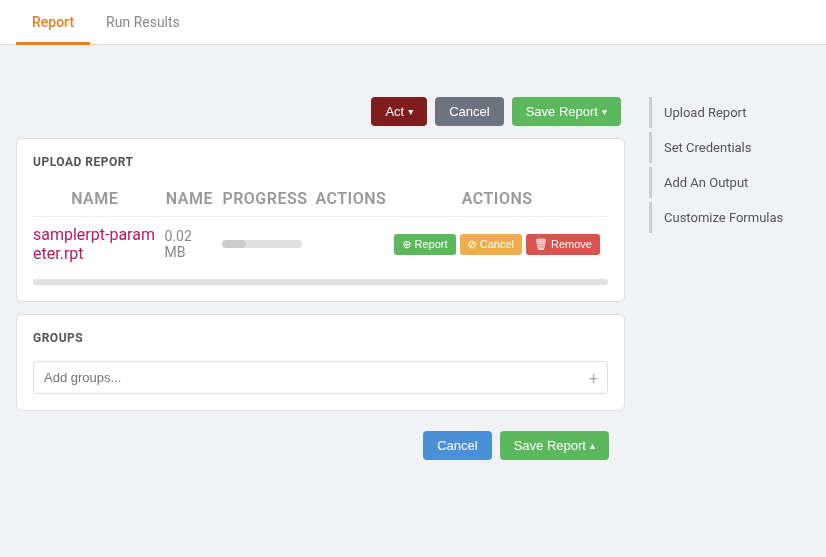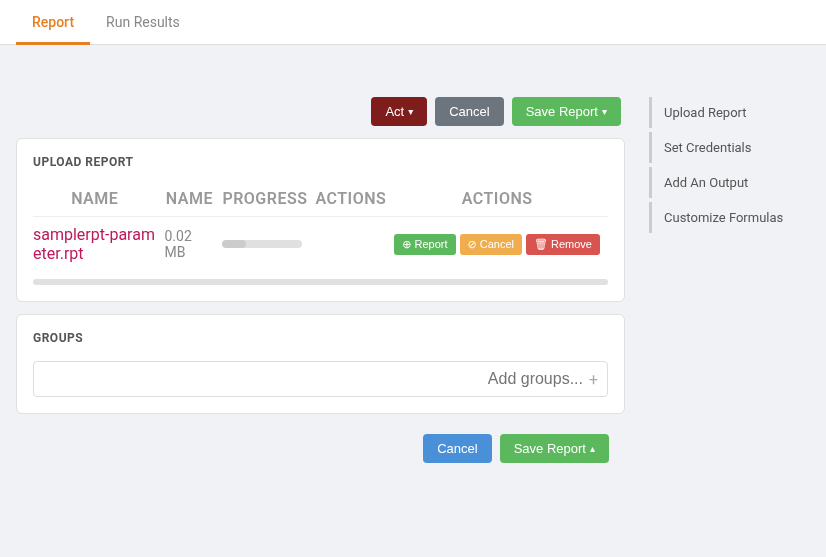--- a/index.html
+++ b/index.html
@@ -202,26 +202,25 @@
       height: 6px;
       background: #e0e0e0;
       border-radius: 3px;
       margin-top: 8px;
     }
     
     .add-groups-input {
       width: 100%;
       border: 1px solid #ddd;
       border-radius: 4px;
-      padding: 8px 24px 8px 10px;
-      font-size: 16px;
+      padding: 8px 36px 8px 10px;
+      font-size: 13px;
       color: #aaa;
       outline: none;
       position: relative;
-      text-align: right;
     }
     .input-wrapper {
       position: relative;
     }
     .plus-icon {
       position: absolute;
       right: 10px;
       top: 50%;
       transform: translateY(-50%);
       color: #aaa;

